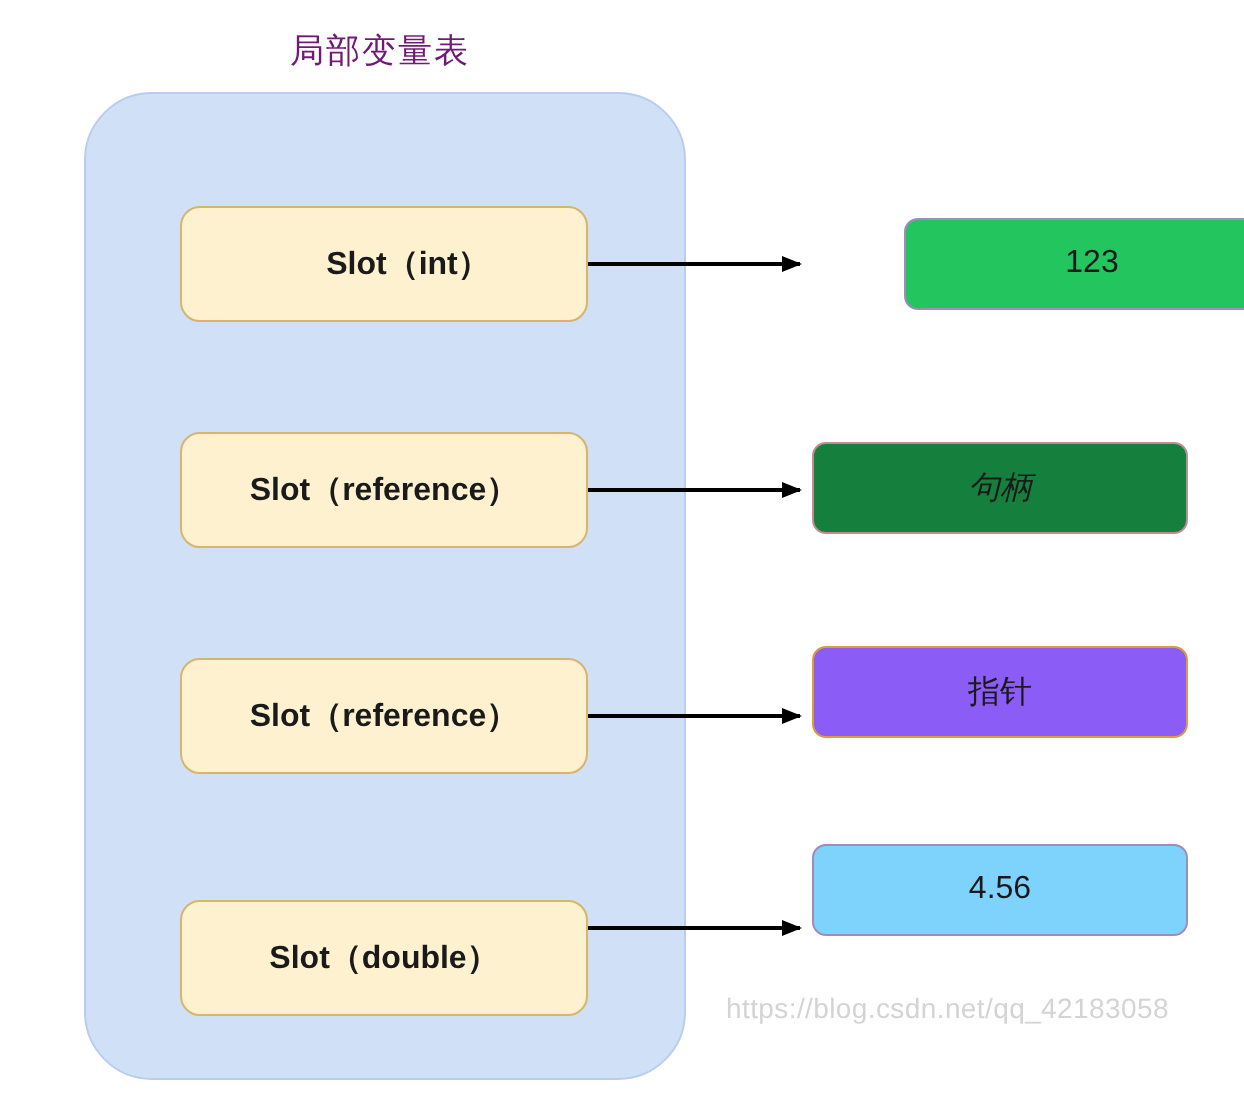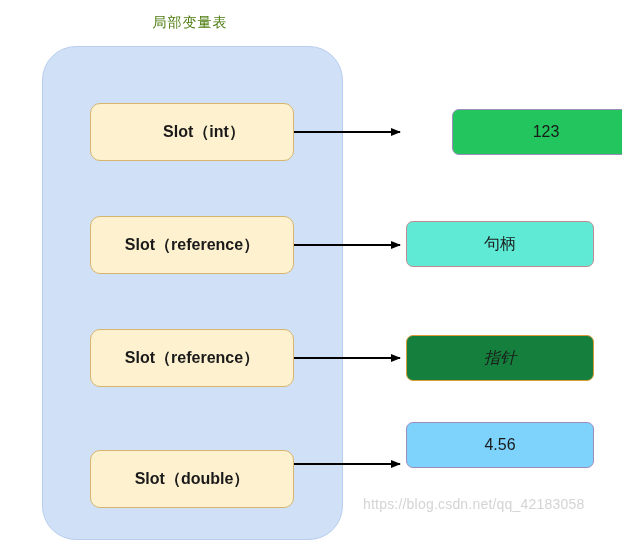--- a/index.html
+++ b/index.html
@@ -20,22 +20,22 @@
     top: 0;
     width: 622px;
     height: 556px;
   }
   .title {
     position: absolute;
     left: 110px;
     top: 14px;
     width: 160px;
     text-align: center;
-    font-size: 14px;
-    color: #4d7c0f;
+    font-size: 17px;
+    color: #701a75;
     letter-spacing: 1px;
   }
   .container-box {
     position: absolute;
     left: 42px;
     top: 46px;
     width: 301px;
     height: 494px;
     background: #cfe0f7;
     border: 1px solid #b9cdee;
@@ -70,22 +70,22 @@
     height: 46px;
     border-radius: 7px;
     box-sizing: border-box;
     display: flex;
     align-items: center;
     justify-content: center;
     font-size: 16px;
     color: #1a1a1a;
   }
   .value-0 { top: 109px; background: #22c55e; border: 1.6px solid #9e8dbb; margin-left: 46px; }
-  .value-1 { top: 221px; background: #5eead4; border: 1.6px solid #c08c92; }
-  .value-2 { top: 335px; background: #15803d; border: 1.6px solid #dd9c3c; font-style: italic; }
+  .value-1 { top: 221px; background: #15803d; border: 1.6px solid #c08c92; font-style: italic; }
+  .value-2 { top: 323px; background: #8b5cf6; border: 1.6px solid #dd9c3c; }
   .value-3 { top: 422px; background: #7dd3fc; border: 1.6px solid #9e8dbb; }
 
   .watermark {
     position: absolute;
     left: 363px;
     top: 496px;
     font-size: 14px;
     color: #d4d4d4;
     letter-spacing: 0.2px;
     font-family: "Liberation Sans", sans-serif;

